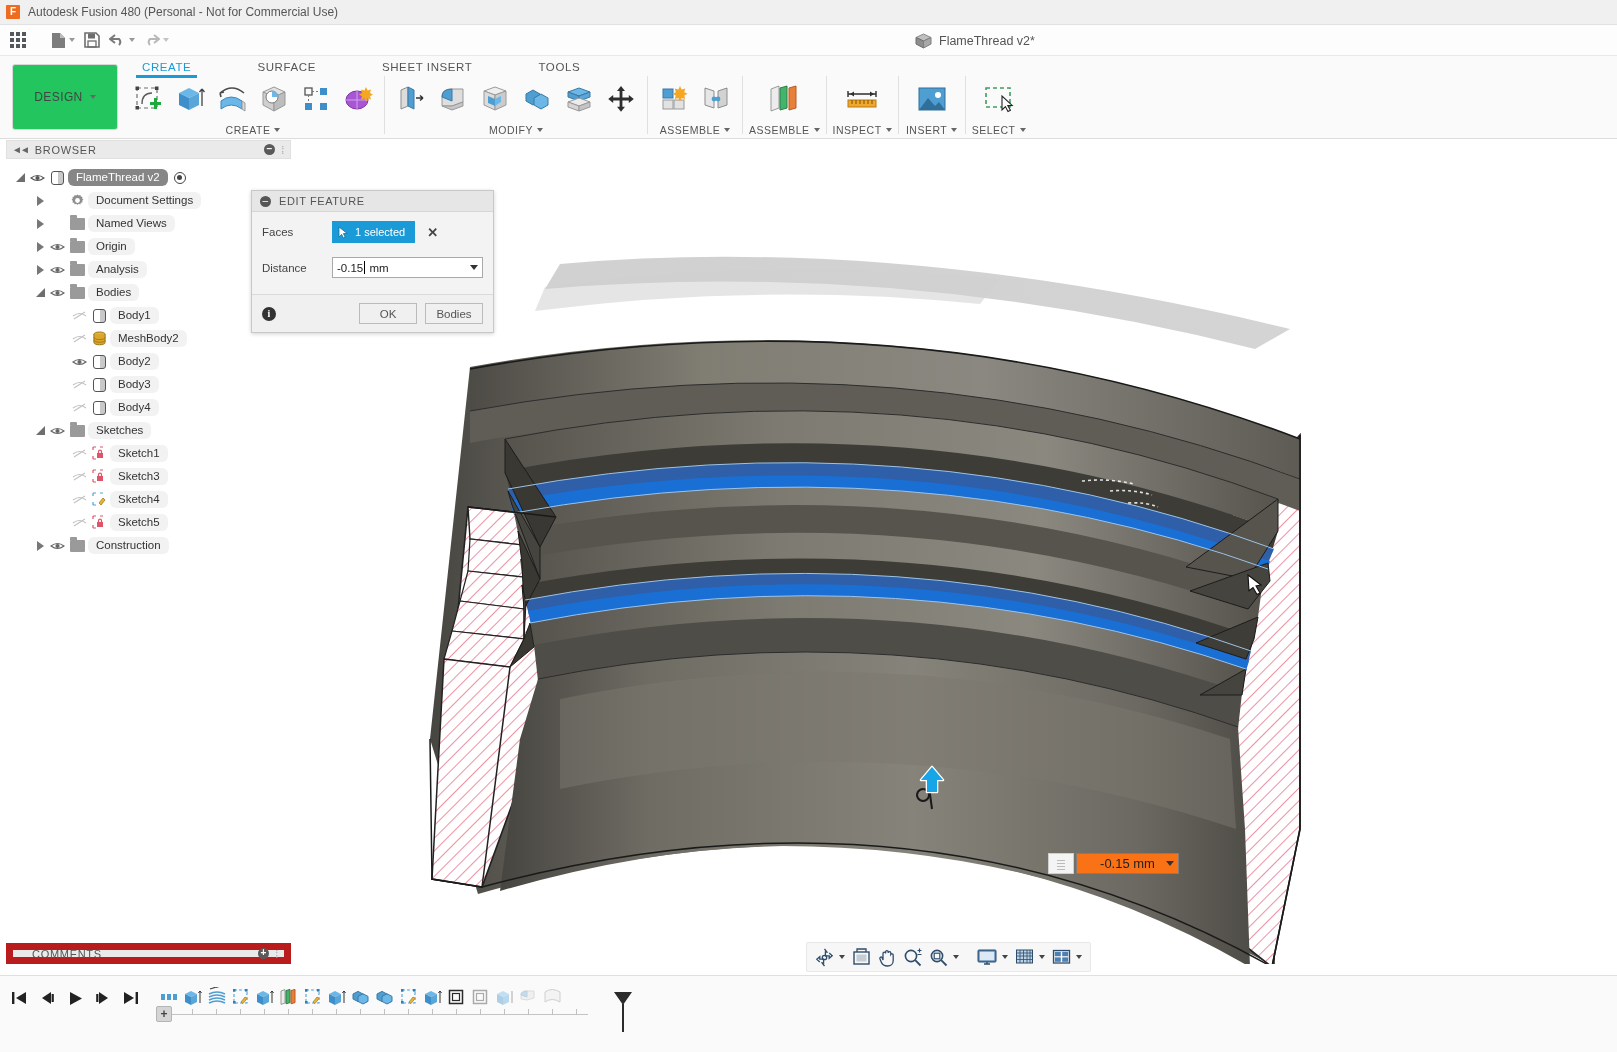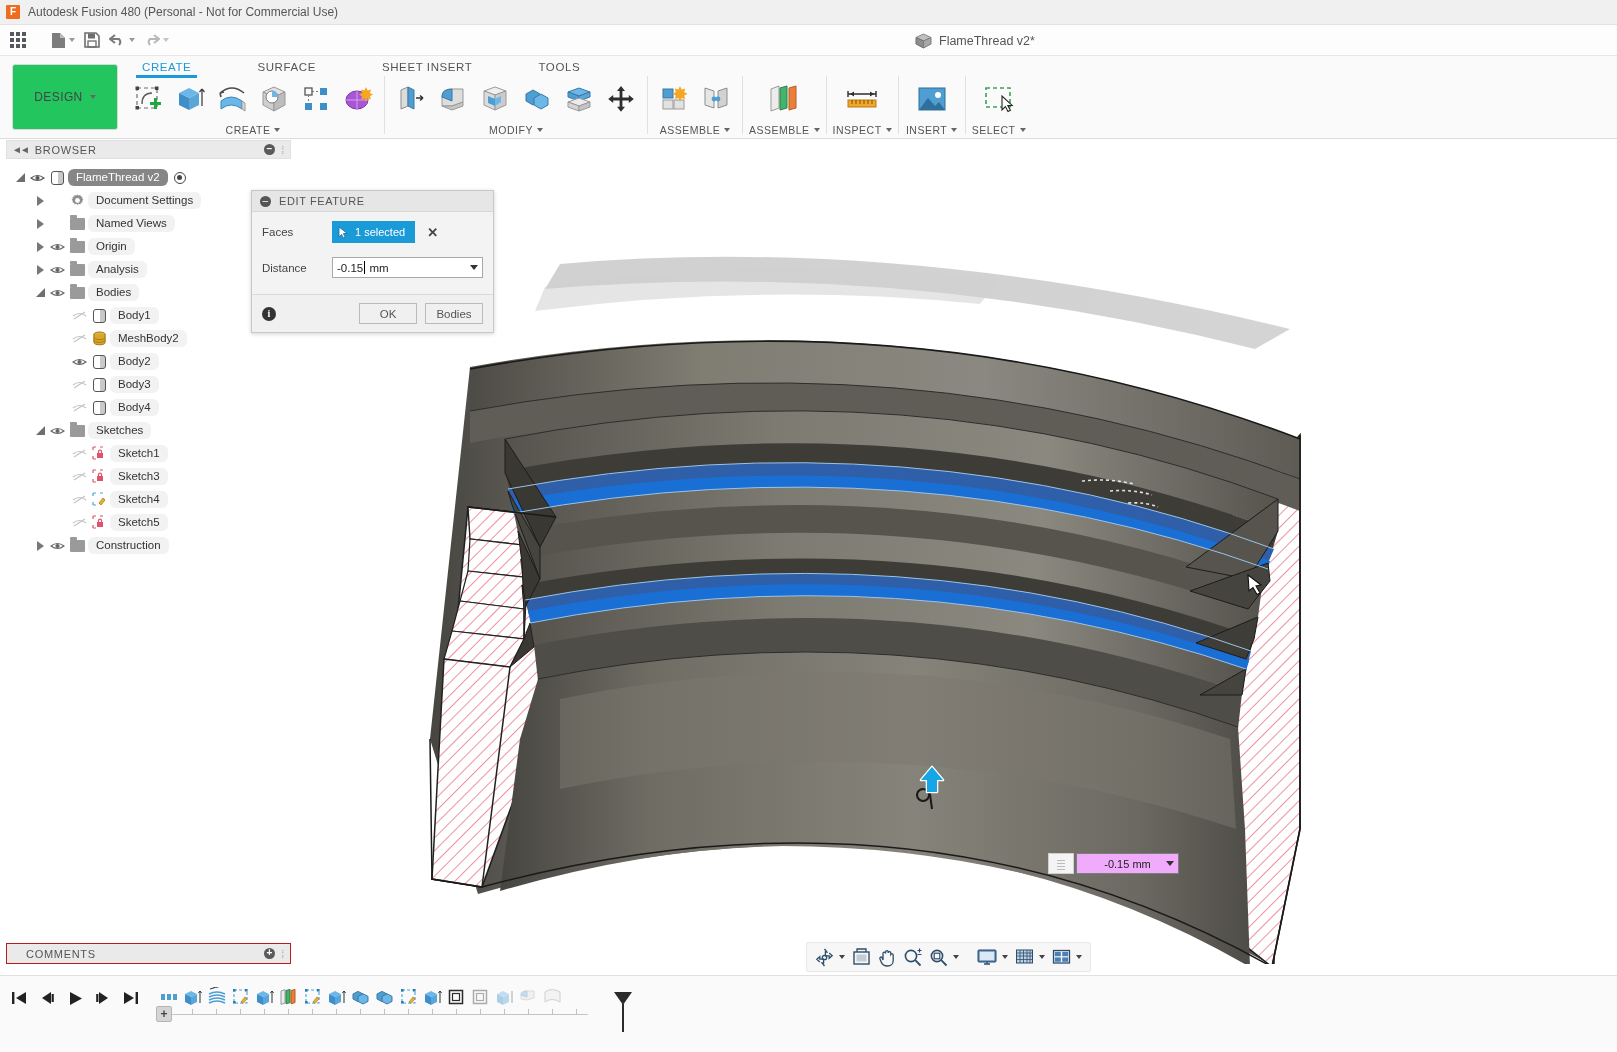--- a/index.html
+++ b/index.html
@@ -139,22 +139,22 @@
   }
   .info-i { width:14px;height:14px;border-radius:50%;background:#333;color:#fff;font-size:10px;font-weight:bold;line-height:14px;text-align:center;font-family:"Liberation Serif",serif;}
 
   
   #viewport {
     position: absolute; left: 0; top: 139px; width: 1617px; height: 825px;
     background: #ffffff; overflow: hidden;
   }
   #valuebox {
     position: absolute; left: 1076px; top: 714px; width: 103px; height: 21px;
-    background: #f0abfc; border: 1px solid #7d7d7d; display: flex; align-items: center;
-    justify-content: center; font-size: 11px; color: #222; z-index: 20; text-align: right;
+    background: #f97316; border: 1px solid #7d7d7d; display: flex; align-items: center;
+    justify-content: center; font-size: 13px; color: #222; z-index: 20; text-align: right;
   }
   #valuebox .vb-dd { position: absolute; right: 4px; }
   #vb-grip {
     position: absolute; left: 1048px; top: 714px; width: 26px; height: 21px;
     background: #f4f4f4; border: 1px solid #cfcfcf; z-index: 19;
   }
   #vb-grip::after{
     content:""; position:absolute; left:8px; top:4px; width:8px; height:12px;
     background: repeating-linear-gradient(0deg,#bbb 0 1px,transparent 1px 3px);
   }
@@ -164,21 +164,21 @@
   #navbar {
     position: absolute; left: 806px; top: 942px; height: 30px;
     background: #f7f7f7; border: 1px solid #e8e8e8; border-radius: 2px;
     display: flex; align-items: center; padding: 0 6px; gap: 3px; z-index: 30;
   }
   .nvb { height: 24px; display: flex; align-items: center; padding: 0 2px; gap: 2px; }
 
   
   #comments {
     position: absolute; left: 6px; top: 943px; width: 285px; height: 21px;
-    background: #eaeaea; border: 1px solid #b91c1c; display: flex; align-items: center;
+    background: #eaeaea; border: 7px solid #b91c1c; display: flex; align-items: center;
     padding: 0 5px; font-size: 11px; color: #555; letter-spacing: .7px;
   }
 
   
   #timeline {
     position: absolute; left: 0; top: 975px; width: 1617px; height: 77px;
     background: #fafafa; border-top: 1px solid #e0e0e0;
     display: flex; align-items: flex-start; padding-top: 6px;
   }
   #tl-playback { display: flex; align-items: center; gap: 6px; padding-left: 8px; height: 32px; }

